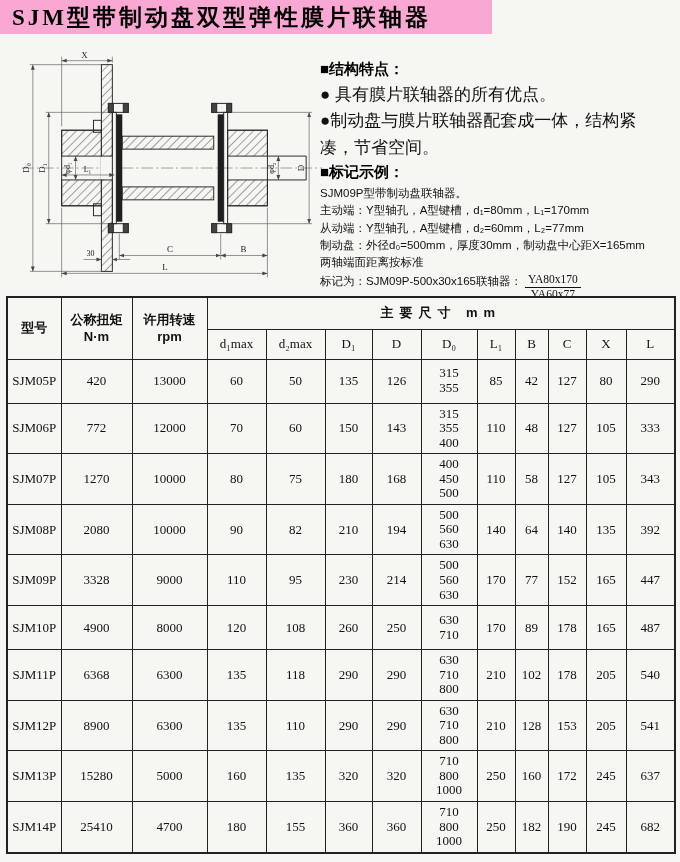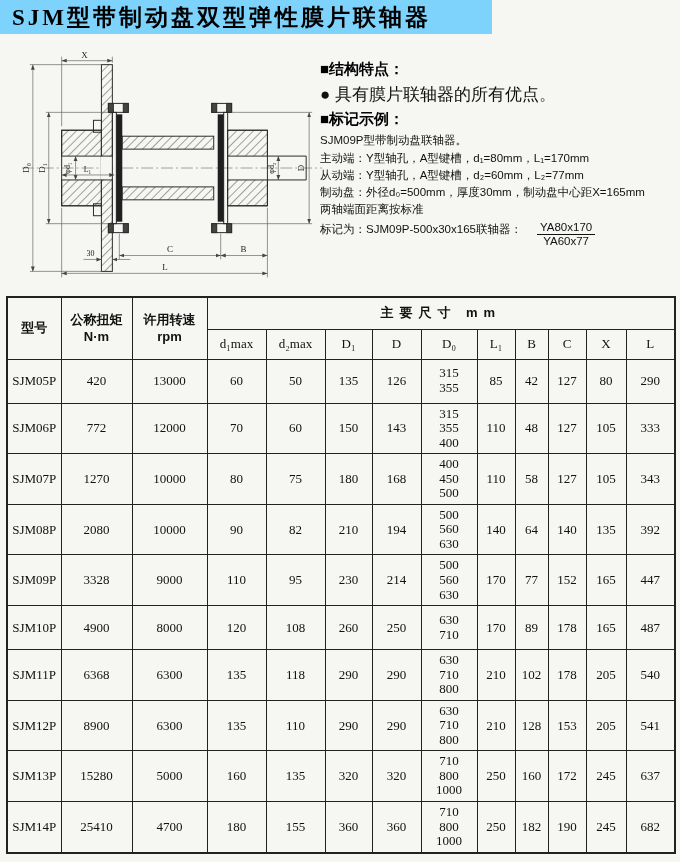--- a/index.html
+++ b/index.html
@@ -2,35 +2,35 @@
 <html><head>
 <meta charset="utf-8">
 <style>
   * { margin:0; padding:0; box-sizing:border-box; }
   html,body { width:680px; height:862px; }
   body { background:#f6f6f3; font-family:"Liberation Sans", sans-serif; color:#1a1a1a; }
   #page { position:relative; width:680px; height:862px; overflow:hidden; }
 
   .title-bar {
     position:absolute; left:0; top:8; width:492px; height:34px;
-    background:#7dd3fc; display:flex; align-items:center; padding-left:12px;
+    background:#f9a8d4; display:flex; align-items:center; padding-left:12px;
     font-family:"Liberation Serif", serif; font-weight:bold; font-size:23px;
     letter-spacing:3px; color:#000;
   }
 
   .drawing { position:absolute; left:6px; top:48px; width:328px; height:246px; }
 
   .info { position:absolute; left:320px; top:58px; width:340px; }
   .sec-head { font-size:15px; font-weight:bold; color:#000; margin:2px 0 3px 0; }
   .bullet { font-size:17px; line-height:1.55; color:#111; }
   .mline  { font-size:11.5px; line-height:1.5; color:#111; }
   .final  { display:flex; align-items:flex-start; margin-top:2px; }
   .frac { display:inline-flex; flex-direction:column; text-align:center;
-          font-size:11.5px; line-height:1.2; margin-left:15px;
-          font-family:Liberation Sans, sans-serif; }
+          font-size:11.5px; line-height:1.2; margin-left:3px;
+          font-family:Liberation Serif, serif; }
   .frac .top { border-bottom:1px solid #111; padding:0 3px; }
   .frac .bot { padding:0 3px; }
 
   table.spec {
     position:absolute; left:6px; top:296px; width:668px;
     border-collapse:collapse; table-layout:fixed;
     font-family:"Liberation Serif","DejaVu Serif", serif;
   }
   table.spec th, table.spec td {
     border:1px solid #222; text-align:center; vertical-align:middle;
@@ -158,20 +158,21 @@
         <text x="239" y="205">B</text>
         <text x="160" y="223">L</text>
       </g>
     </svg>
   </div>
 
   <div class="info">
     <div class="sec-head">■结构特点：</div>
     <div>
       <div class="bullet">● 具有膜片联轴器的所有优点。</div>
+      <div class="bullet">●制动盘与膜片联轴器配套成一体，结构紧凑，节省空间。</div>
     </div>
     <div class="sec-head">■标记示例：</div>
     <div>
       <div class="mline">SJM09P型带制动盘联轴器。</div>
       <div class="mline">主动端：Y型轴孔，A型键槽，d₁=80mm，L₁=170mm</div>
       <div class="mline">从动端：Y型轴孔，A型键槽，d₂=60mm，L₂=77mm</div>
       <div class="mline">制动盘：外径d₀=500mm，厚度30mm，制动盘中心距X=165mm</div>
       <div class="mline">两轴端面距离按标准</div>
       <div class="mline final">
         <span>标记为：SJM09P-500x30x165联轴器：</span>

